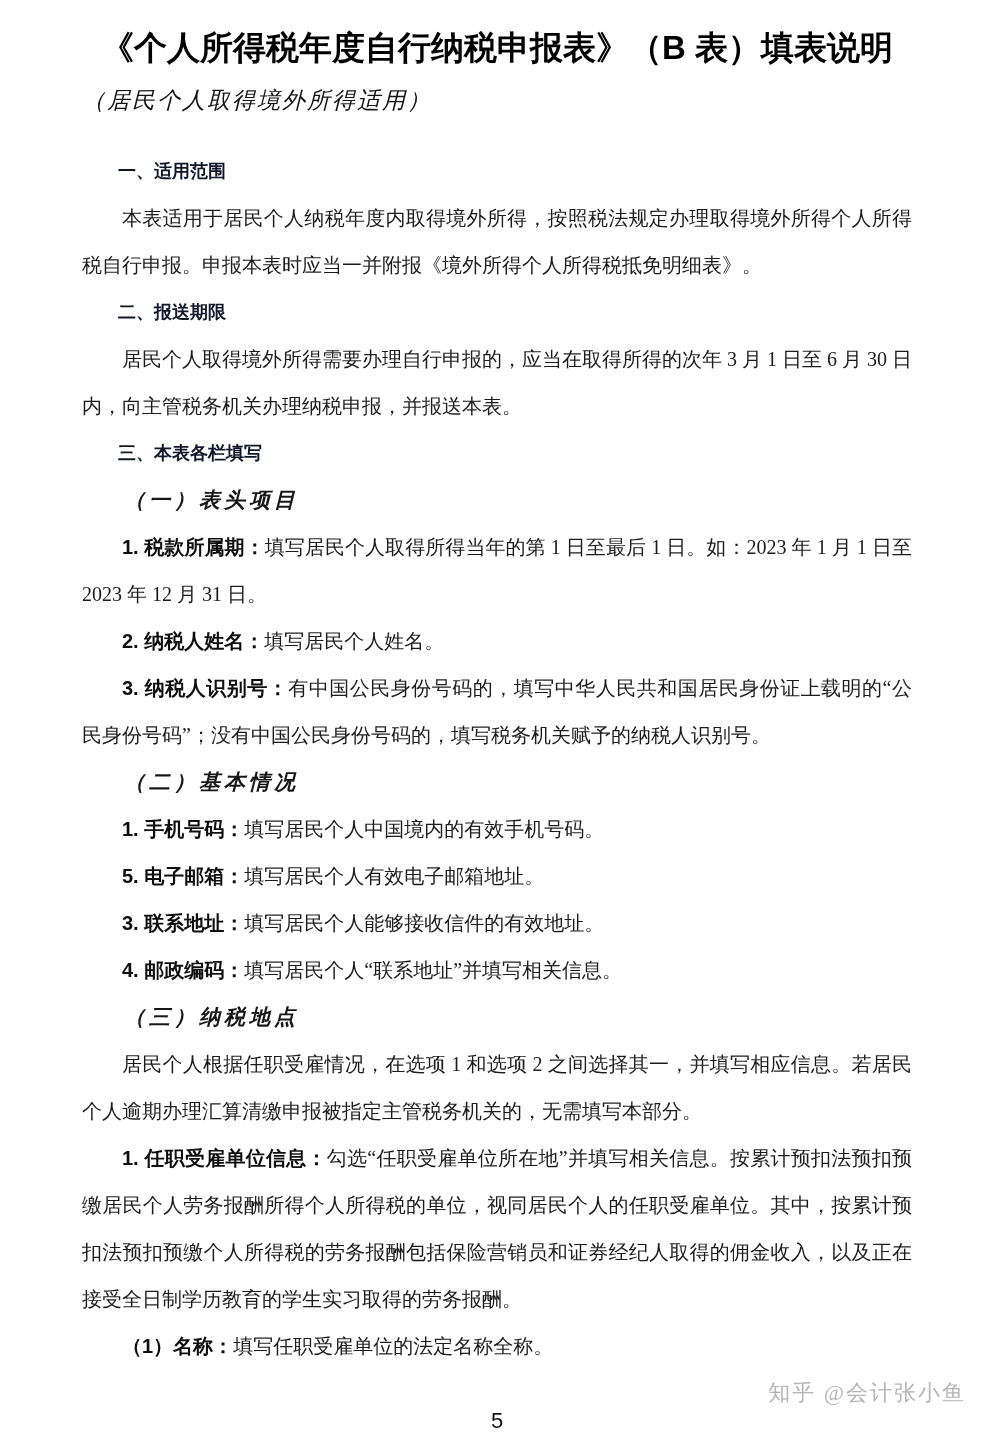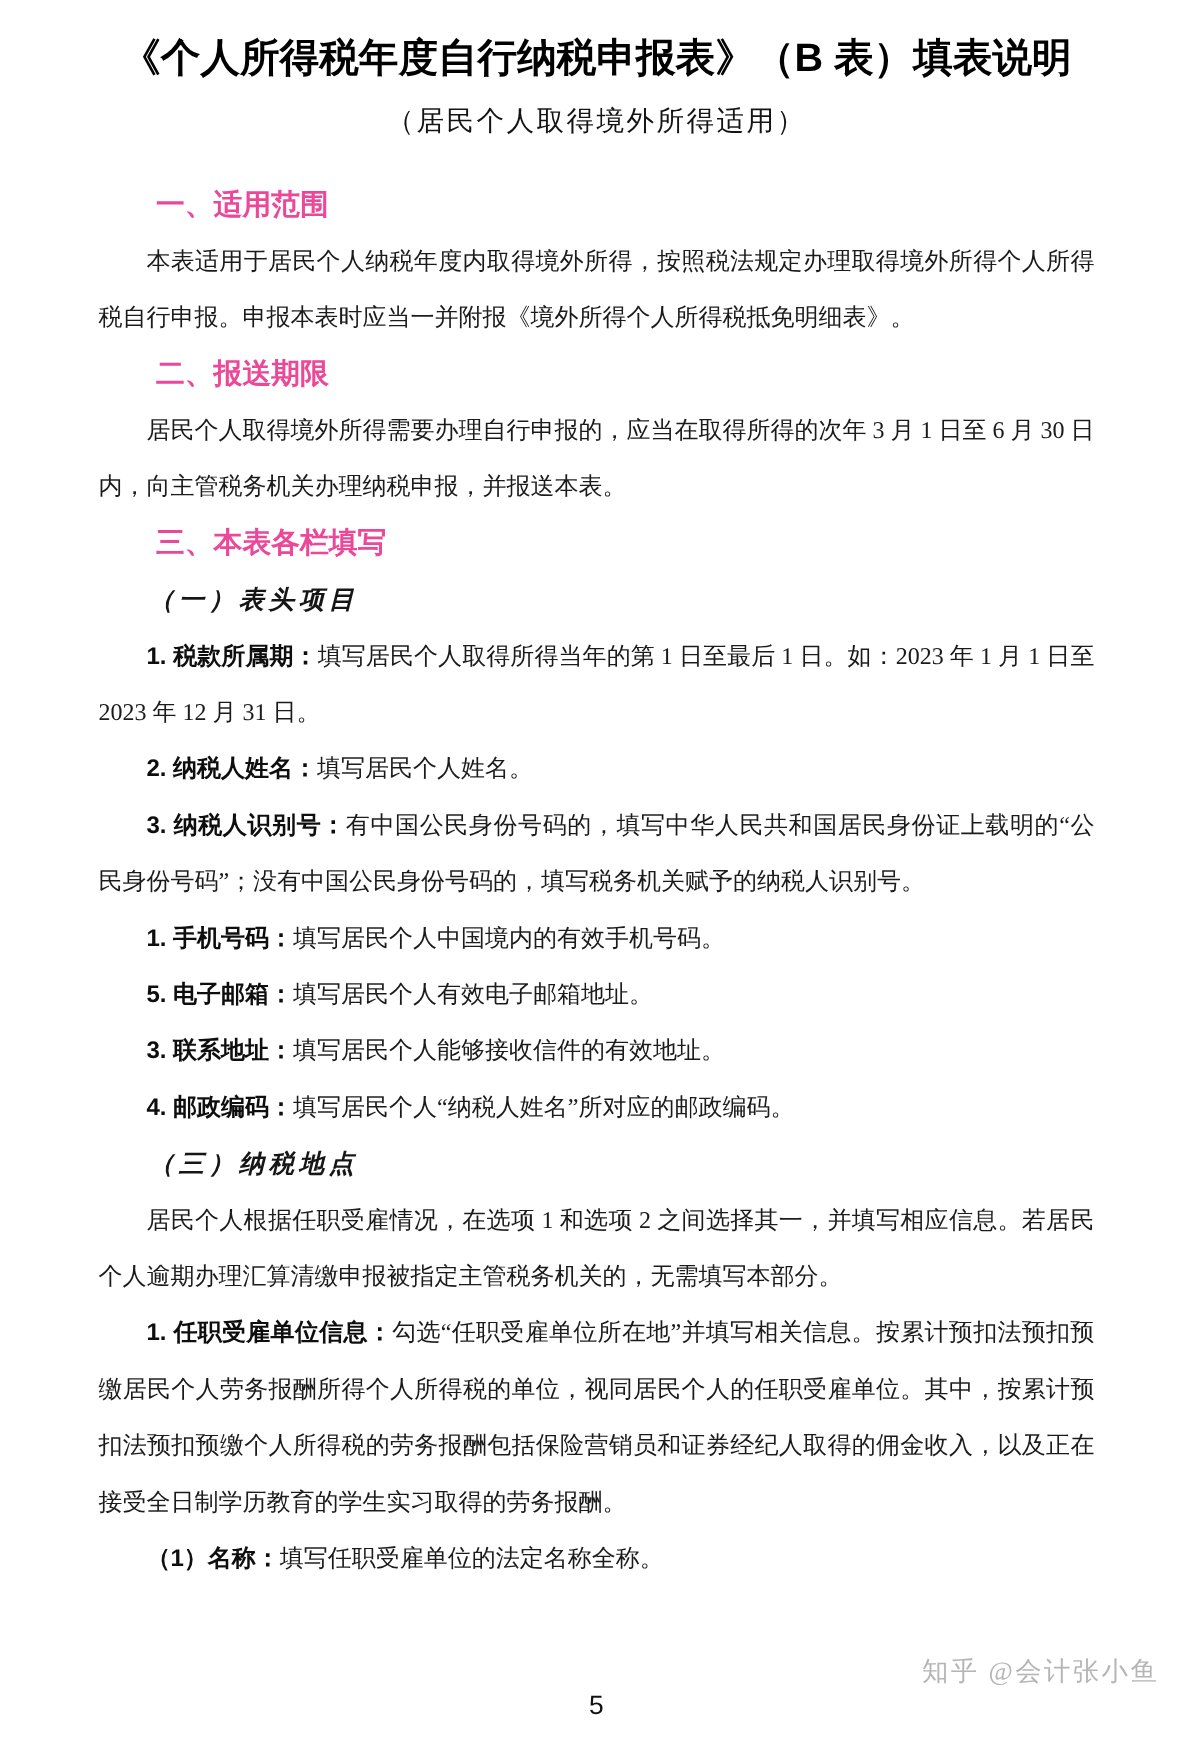--- a/index.html
+++ b/index.html
@@ -16,37 +16,38 @@
 
   .title {
     font-family: "Liberation Sans", sans-serif;
     font-weight: 700;
     font-size: 33px;
     line-height: 44px;
     text-align: center;
     color: #000000;
   }
   .subtitle {
+    font-style: italic;
     font-size: 23px;
     line-height: 34px;
     letter-spacing: 2px;
-    text-align: center;
+    text-align: left;
     margin-top: 14px;
     color: #141414;
   }
 
   .content { margin-top: 30px; }
   .content > div { line-height: 47px; }
 
   .h-main {
     font-family: Liberation Serif, serif;
     font-weight: 700;
-    font-size: 24px;
+    font-size: 18px;
     text-indent: 2em;
-    color: #ec4899;
+    color: #0f172a;
   }
   .h-kaiti {
     font-style: italic;
     font-size: 21px;
     letter-spacing: 4px;
     text-indent: 2em;
     color: #161616;
     font-weight: bold;
   }
   .para {
@@ -100,25 +101,26 @@
     <div class="para">居民个人取得境外所得需要办理自行申报的，应当在取得所得的次年 3 月 1 日至 6 月 30 日内，向主管税务机关办理纳税申报，并报送本表。</div>
 
     <div class="h-main">三、本表各栏填写</div>
 
     <div class="h-kaiti">（一）表头项目</div>
 
     <div class="para"><span class="lead">1. 税款所属期：</span><span>填写居民个人取得所得当年的第 1 日至最后 1 日。如：2023 年 1 月 1 日至 2023 年 12 月 31 日。</span></div>
     <div class="para"><span class="lead">2. 纳税人姓名：</span><span>填写居民个人姓名。</span></div>
     <div class="para"><span class="lead">3. 纳税人识别号：</span><span>有中国公民身份号码的，填写中华人民共和国居民身份证上载明的“公民身份号码”；没有中国公民身份号码的，填写税务机关赋予的纳税人识别号。</span></div>
 
+    <div class="h-kaiti">（二）基本情况</div>
 
     <div class="para"><span class="lead">1. 手机号码：</span><span>填写居民个人中国境内的有效手机号码。</span></div>
     <div class="para"><span class="lead">5. 电子邮箱：</span><span>填写居民个人有效电子邮箱地址。</span></div>
     <div class="para"><span class="lead">3. 联系地址：</span><span>填写居民个人能够接收信件的有效地址。</span></div>
-    <div class="para"><span class="lead">4. 邮政编码：</span><span>填写居民个人“纳税人姓名”所对应的邮政编码。</span></div>
+    <div class="para"><span class="lead">4. 邮政编码：</span><span>填写居民个人“联系地址”并填写相关信息。</span></div>
 
     <div class="h-kaiti">（三）纳税地点</div>
 
     <div class="para">居民个人根据任职受雇情况，在选项 1 和选项 2 之间选择其一，并填写相应信息。若居民个人逾期办理汇算清缴申报被指定主管税务机关的，无需填写本部分。</div>
 
     <div class="para"><span class="lead">1. 任职受雇单位信息：</span><span>勾选“任职受雇单位所在地”并填写相关信息。按累计预扣法预扣预缴居民个人劳务报酬所得个人所得税的单位，视同居民个人的任职受雇单位。其中，按累计预扣法预扣预缴个人所得税的劳务报酬包括保险营销员和证券经纪人取得的佣金收入，以及正在接受全日制学历教育的学生实习取得的劳务报酬。</span></div>
     <div class="para"><span class="lead">（1）名称：</span><span>填写任职受雇单位的法定名称全称。</span></div>
 
   </div>
 </div>

